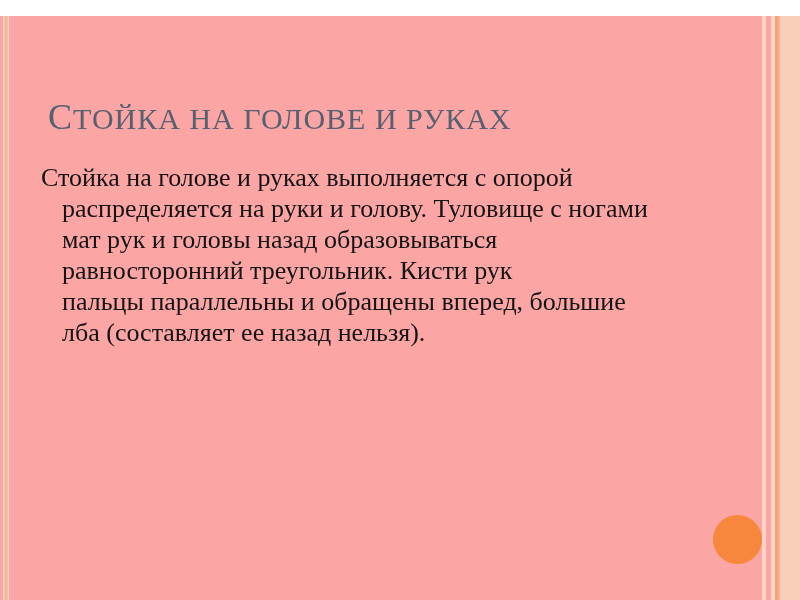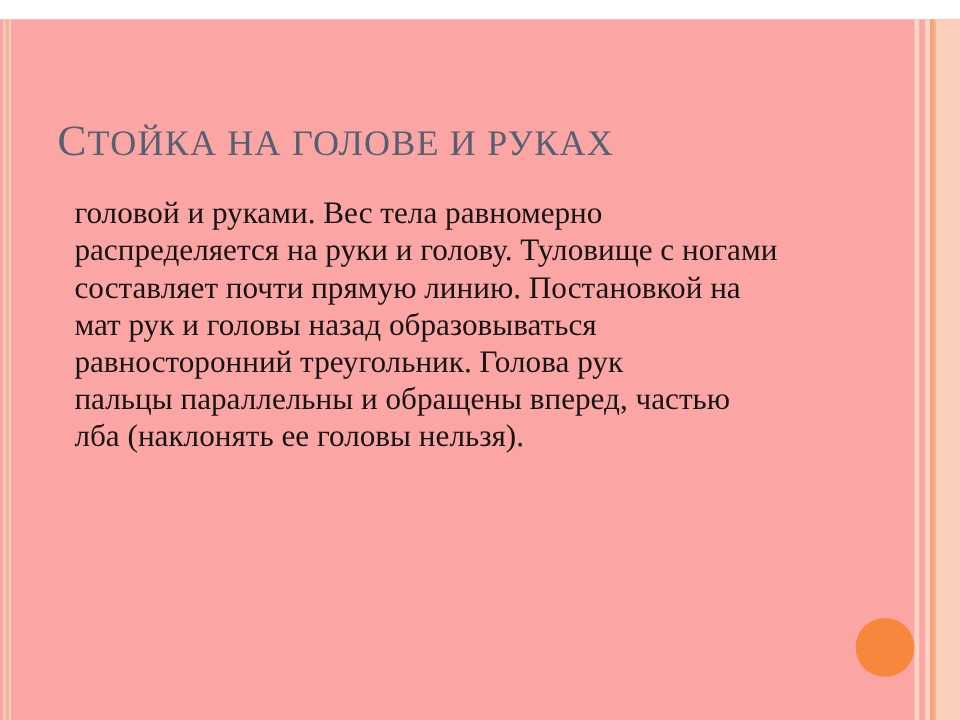--- a/index.html
+++ b/index.html
@@ -70,21 +70,20 @@
     <div class="s s2"></div>
     <div class="s s3"></div>
     <div class="s s4"></div>
   </div>
 
   <div class="circle"></div>
 
   <h1 class="title">СТОЙКА НА ГОЛОВЕ И РУКАХ</h1>
 
   <div class="body-text">
-    <div class="line indent">головой и руками. Вес тела равномерно</div>
+    <div class="line">Стойка на голове и руках выполняется с опорой</div>
     <div class="line indent">распределяется на руки и голову. Туловище с ногами</div>
-    <div class="line indent">составляет почти прямую линию. Постановкой на</div>
     <div class="line indent">мат рук и головы назад образовываться</div>
-    <div class="line indent">равносторонний треугольник. Голова рук</div>
-    <div class="line indent">пальцы параллельны и обращены вперед, частью</div>
-    <div class="line indent">лба (наклонять ее головы нельзя).</div>
+    <div class="line indent">равносторонний треугольник. Кисти рук</div>
+    <div class="line indent">пальцы параллельны и обращены вперед, большие</div>
+    <div class="line indent">лба (составляет ее назад нельзя).</div>
   </div>
 </div>
 
 </body></html>

